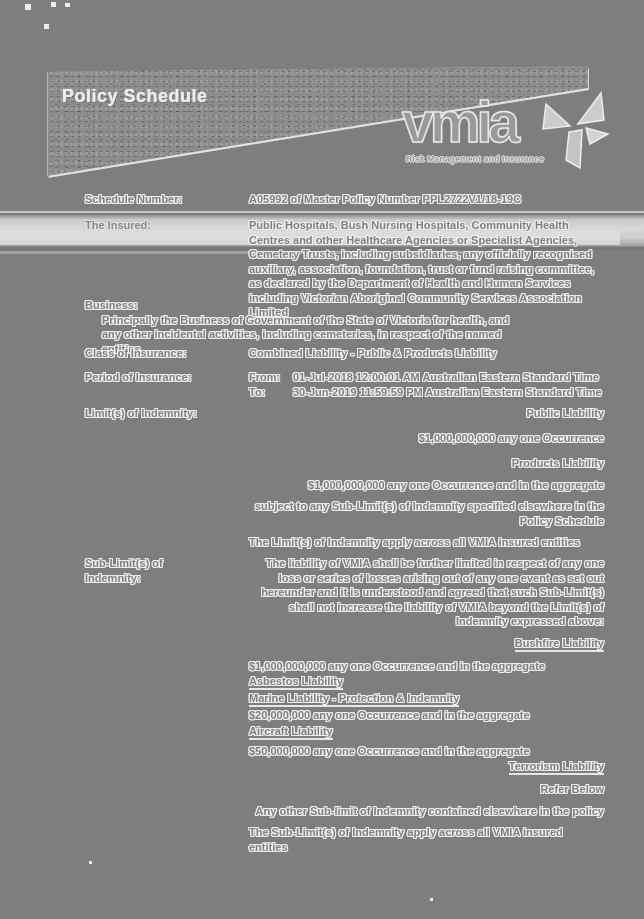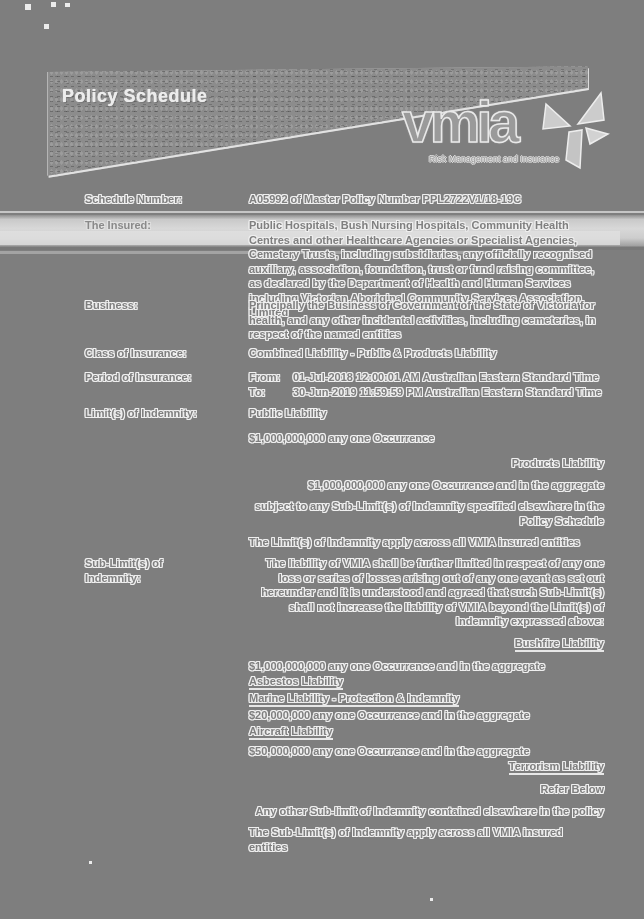--- a/index.html
+++ b/index.html
@@ -49,22 +49,22 @@
   
   .logo{position:absolute;left:400px;top:96px;width:210px;height:85px;}
   .logo-text{
     position:absolute;left:2px;top:-2px;
     font-size:57px;font-weight:bold;letter-spacing:-4px;line-height:1;
     color:#9a9a9a;
     -webkit-text-stroke:1.5px #e9e9e9;
     text-shadow:0 0 2px rgba(255,255,255,.8);
   }
   .logo-tagline{
-    position:absolute;left:29px;top:58px;
-    font-size:8.5px;font-weight:normal;letter-spacing:.2px;
+    position:absolute;left:6px;top:58px;
+    font-size:8.5px;font-weight:bold;letter-spacing:.2px;
     color:#9a9a9a;
     text-shadow:-1px 0 0 #e4e4e4, 1px 0 0 #e4e4e4, 0 -1px 0 #e4e4e4, 0 1px 0 #e4e4e4;
   }
   .pinwheel{position:absolute;left:138px;top:-8px;}
   
   .scan-line-top{position:absolute;left:0;right:0;top:211px;height:2px;background:#dedede;opacity:.75;}
   .scan-band{
     position:absolute;left:0;right:0;top:215px;height:32px;
     background:linear-gradient(180deg,#8f8f8f 0%,#c9c9c9 14%,#d8d8d8 42%,#cdcdcd 72%,#9a9a9a 100%);
   }
@@ -73,21 +73,21 @@
   .scan-smear2{position:absolute;left:0;right:130px;top:251px;height:3px;background:#bdbdbd;opacity:.6;}
   .speck{position:absolute;background:#ececec;}
   
   .row{position:absolute;left:58px;width:546px;display:flex;font-size:11px;line-height:14.5px;}
   .lbl{width:120px;flex:none;padding-left:27px;}
   .val{width:426px;margin-left:44px;}
   .period-line{display:flex;}
   .p-lbl{width:44px;flex:none;}
   .blk{margin:0;}
   .sl-h{display:inline-block;border-bottom:2px solid #e7e7e7;line-height:13px;}
-  .mb-lg{margin-bottom:10.5px;}
+  .mb-lg{margin-bottom:10.5px;text-align:right;}
   .mb-md{margin-bottom:7px;text-align:right;}
   .mb-sm{margin-bottom:4px;}
   .mb-xs{margin-bottom:1px;}
 </style>
 </head>
 <body>
 
 <div class="page">
 
   <div class="speck" style="left:25px;top:4px;width:6px;height:6px;"></div>
@@ -122,21 +122,21 @@
   <div class="row" style="top:192px;">
     <div class="lbl emb">Schedule Number:</div>
     <div class="val emb">A05992 of Master Policy Number PPL2722V1/18-19C</div>
   </div>
 
   <div class="row" style="top:218px;">
     <div class="lbl onband" style="font-weight:bold;">The Insured:</div>
     <div class="val emb">Public Hospitals, Bush Nursing Hospitals, Community Health Centres and other Healthcare Agencies or Specialist Agencies, Cemetery Trusts, including subsidiaries, any officially recognised auxiliary, association, foundation, trust or fund raising committee, as declared by the Department of Health and Human Services including Victorian Aboriginal Community Services Association Limited</div>
   </div>
 
-  <div class="row" style="top:298px;">
+  <div class="row" style="top:298px;flex-direction:column;">
     <div class="lbl emb">Business:</div>
     <div class="val emb">Principally the Business of Government of the State of Victoria for health, and any other incidental activities, including cemeteries, in respect of the named entities</div>
   </div>
 
   <div class="row" style="top:346px;">
     <div class="lbl emb">Class of Insurance:</div>
     <div class="val emb">Combined Liability - Public &amp; Products Liability</div>
   </div>
 
   <div class="row" style="top:370px;">

